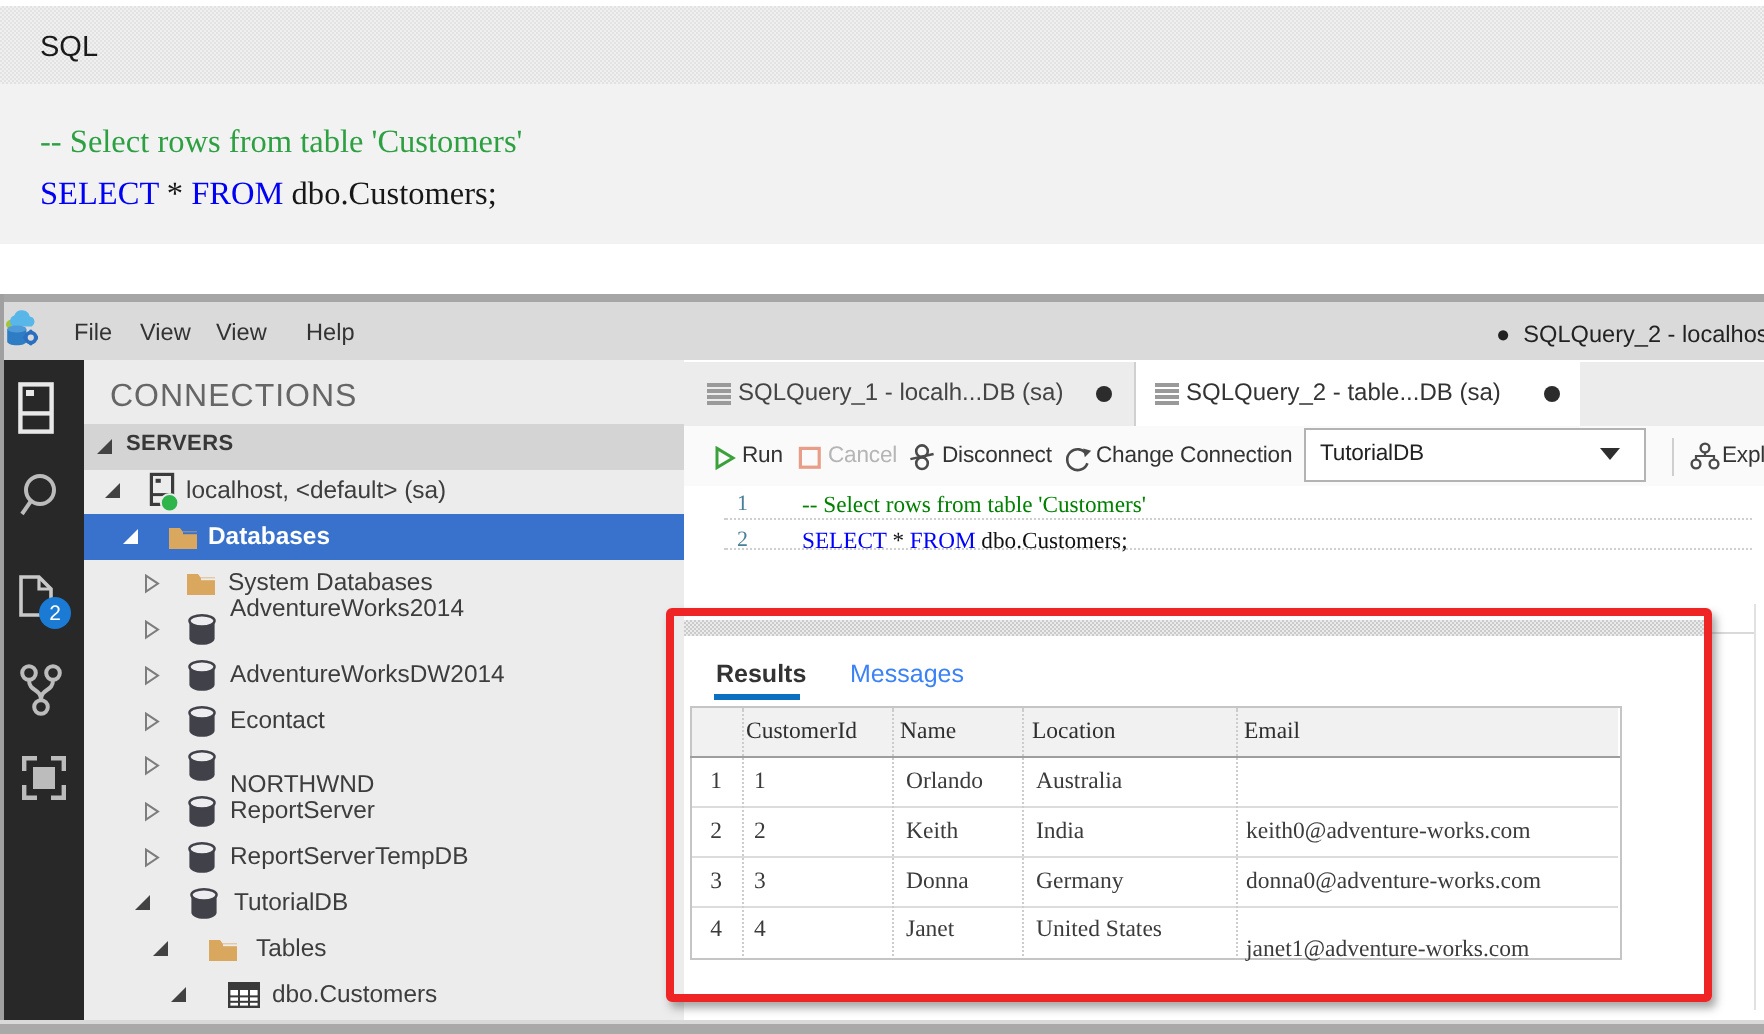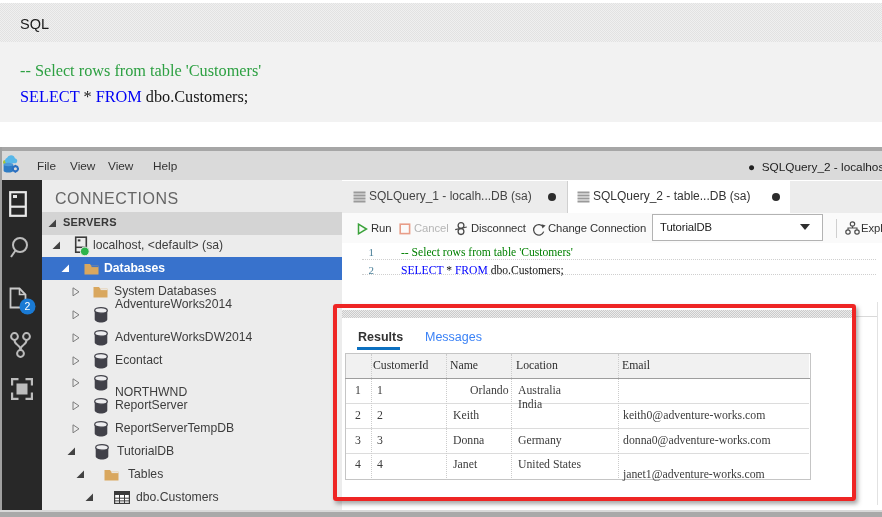--- a/index.html
+++ b/index.html
@@ -280,26 +280,26 @@
   <div class="mono" style="font-size:11.75px;color:#2e2e2e">
     <span class="a" style="left:373px;top:359px">CustomerId</span>
     <span class="a" style="left:450px;top:359px">Name</span>
     <span class="a" style="left:516px;top:359px">Location</span>
     <span class="a" style="left:622px;top:359px">Email</span>
   </div>
 
   <div class="mono" style="font-size:11.75px;color:#3b3b3b">
     <span class="a" style="left:345px;top:384px;width:26px;text-align:center">1</span>
     <span class="a" style="left:377px;top:384px">1</span>
-    <span class="a" style="left:470px;top:384px">Orlando</span>
+    <span class="a" style="left:453px;top:384px">Orlando</span>
     <span class="a" style="left:518px;top:384px">Australia</span>
     <span class="a" style="left:345px;top:409px;width:26px;text-align:center">2</span>
     <span class="a" style="left:377px;top:409px">2</span>
     <span class="a" style="left:453px;top:409px">Keith</span>
-    <span class="a" style="left:518px;top:398px">India</span>
+    <span class="a" style="left:518px;top:409px">India</span>
     <span class="a" style="left:623px;top:409px">keith0@adventure-works.com</span>
     <span class="a" style="left:345px;top:434px;width:26px;text-align:center">3</span>
     <span class="a" style="left:377px;top:434px">3</span>
     <span class="a" style="left:453px;top:434px">Donna</span>
     <span class="a" style="left:518px;top:434px">Germany</span>
     <span class="a" style="left:623px;top:434px">donna0@adventure-works.com</span>
     <span class="a" style="left:345px;top:458px;width:26px;text-align:center">4</span>
     <span class="a" style="left:377px;top:458px">4</span>
     <span class="a" style="left:453px;top:458px">Janet</span>
     <span class="a" style="left:518px;top:458px">United States</span>

